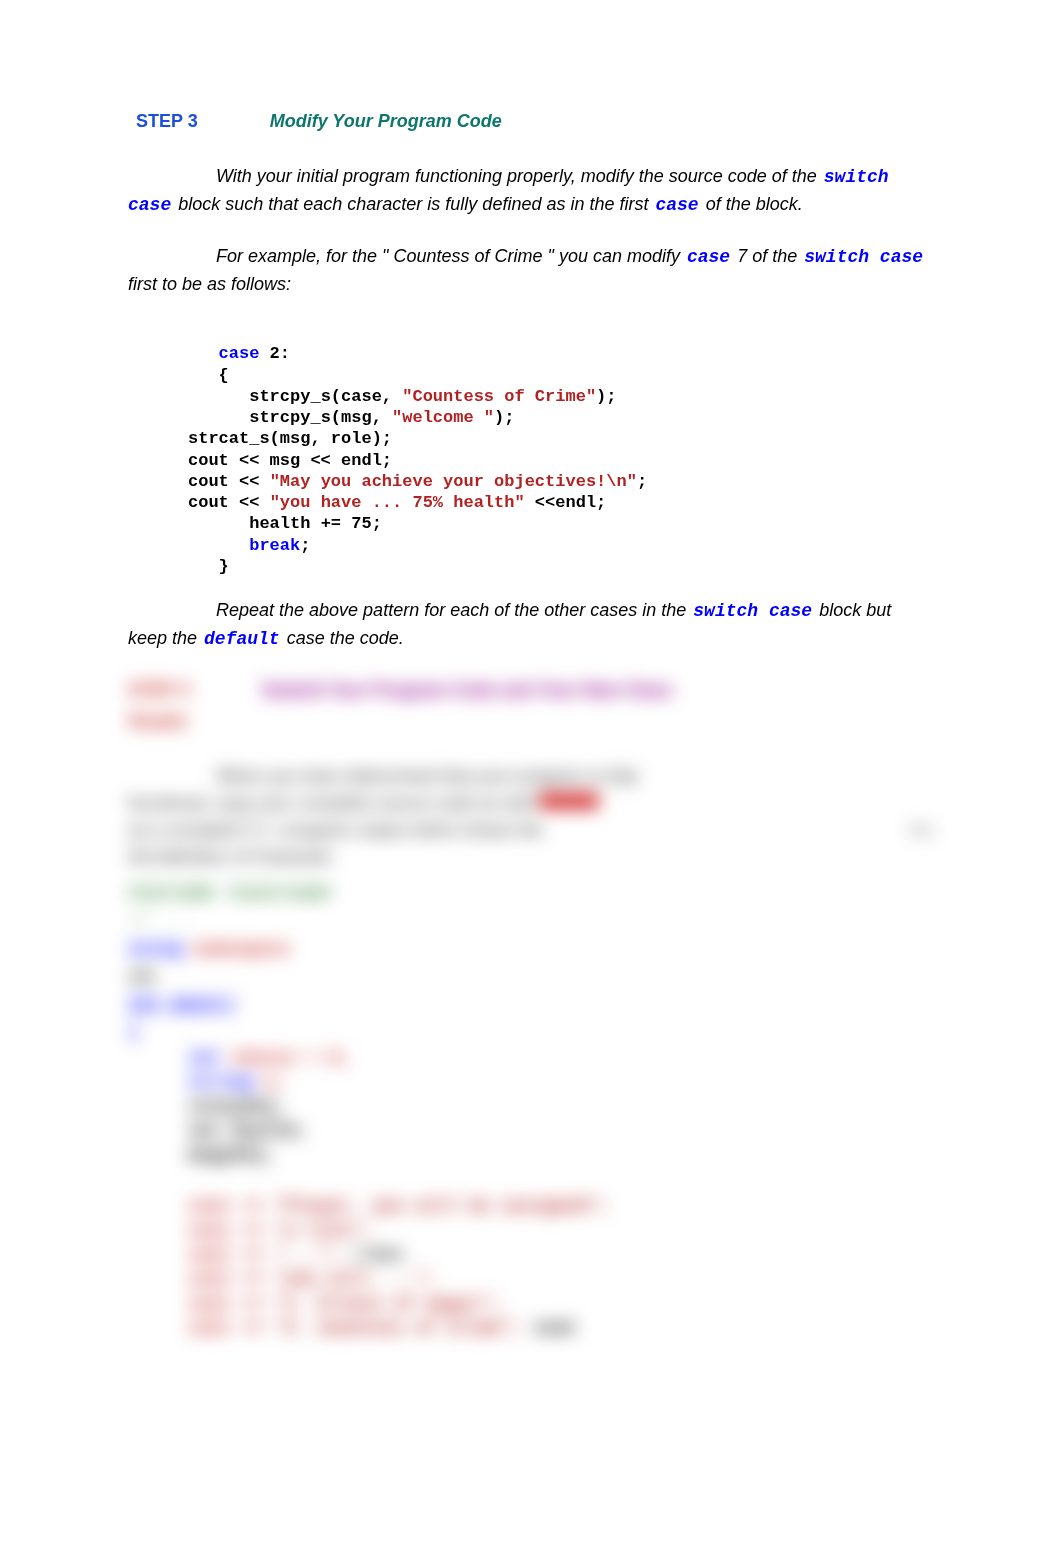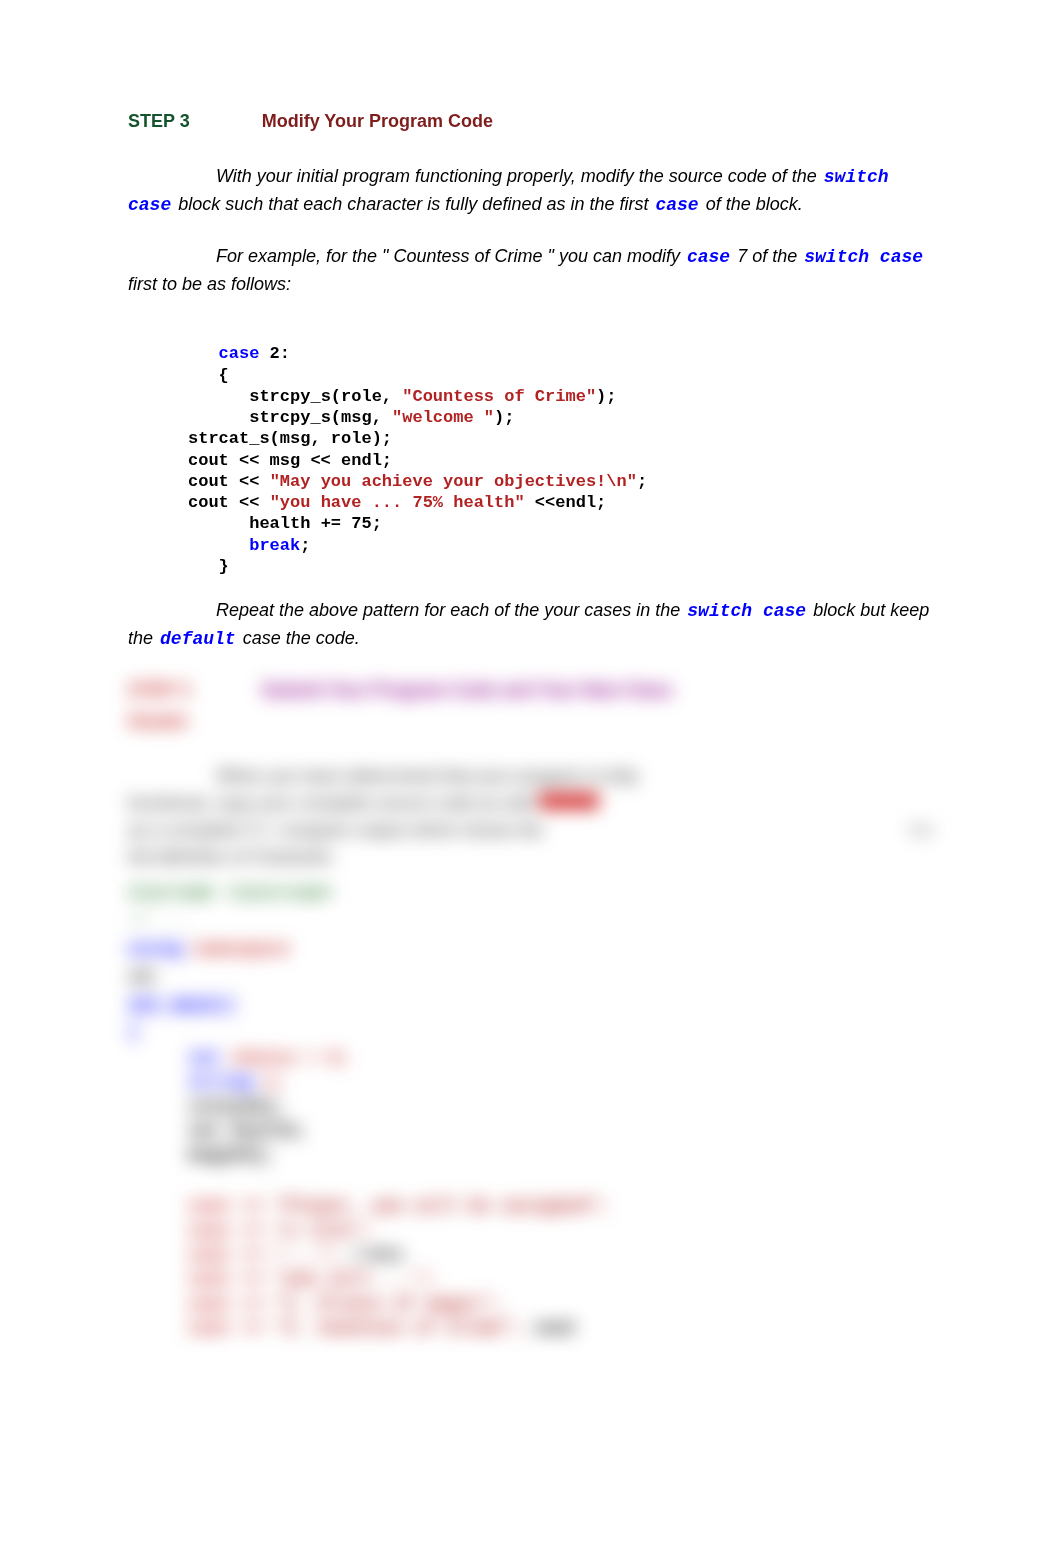--- a/index.html
+++ b/index.html
@@ -14,24 +14,26 @@
       line-height: 1.5;
     }
     .step-header {
       display: flex;
       gap: 72px;
       align-items: baseline;
       margin-bottom: 28px;
       font-weight: bold;
     }
     .step-num {
-      color: #14532d;
+      color: #1d4ed8;
+      margin-left: 8px;
     }
     .step-title {
-      color: #7f1d1d;
+      color: #0f766e;
+      font-style: italic;
     }
     .para {
       margin-bottom: 24px;
       font-style: italic;
     }
     .indent {
       display: inline-block;
       width: 88px;
     }
     .kw {
@@ -99,33 +101,33 @@
   <span class="indent"></span><span>With your initial program functioning properly, modify the source code of the </span><span class="kw">switch case</span><span> block such that each character is fully defined as in the first </span><span class="kw">case</span><span> of the block.</span>
 </div>
 
 <div class="para">
   <span class="indent"></span><span>For example, for the " Countess of Crime " you can modify </span><span class="kw">case</span><span> 7 of the </span><span class="kw">switch case</span><span> first to be as follows:</span>
 </div>
 
 <div class="codeblock">
 <span>   </span><span class="cb-kw">case</span><span> 2:</span>
 <span>   </span><span>{</span>
-<span>   </span><span>   strcpy_s(role, </span><span class="cb-str">"Countess of Crime"</span><span>);</span>
+<span>   </span><span>   strcpy_s(case, </span><span class="cb-str">"Countess of Crime"</span><span>);</span>
 <span>   </span><span>   strcpy_s(msg, </span><span class="cb-str">"welcome "</span><span>);</span>
 <span>strcat_s(msg, role);</span>
 <span>cout &lt;&lt; msg &lt;&lt; endl;</span>
 <span>cout &lt;&lt; </span><span class="cb-str">"May you achieve your objectives!\n"</span><span>;</span>
 <span>cout &lt;&lt; </span><span class="cb-str">"you have ... 75% health"</span><span> &lt;&lt;endl;</span>
 <span>   </span><span>   health += 75;</span>
 <span>   </span><span>   </span><span class="cb-kw">break</span><span>;</span>
 <span>   </span><span>}</span>
 </div>
 
 <div class="para">
-  <span class="indent"></span><span>Repeat the above pattern for each of the your cases in the </span><span class="kw">switch case</span><span> block but keep the </span><span class="kw">default</span><span> case the code.</span>
+  <span class="indent"></span><span>Repeat the above pattern for each of the other cases in the </span><span class="kw">switch case</span><span> block but keep the </span><span class="kw">default</span><span> case the code.</span>
 </div>
 
 <div class="blur-region">
   <div>
     <div class="b-step">
       <span class="b-step-num">STEP 4</span>
       <span class="b-step-title">Submit Your Program Code and Your New Class</span>
     </div>
     <div class="b-sub">Header</div>
     <div class="b-para">

